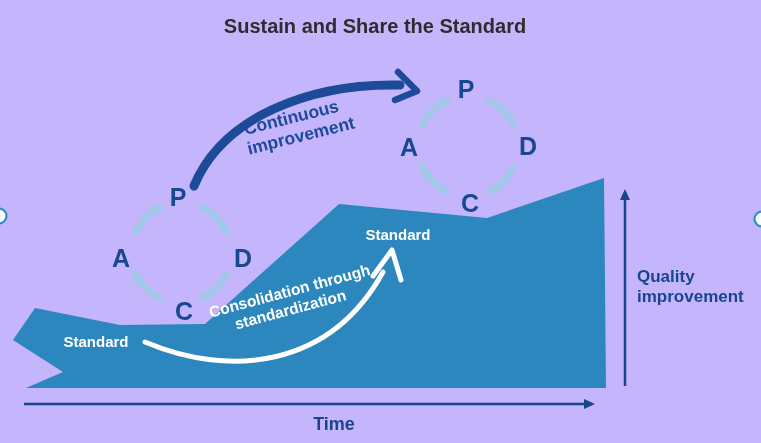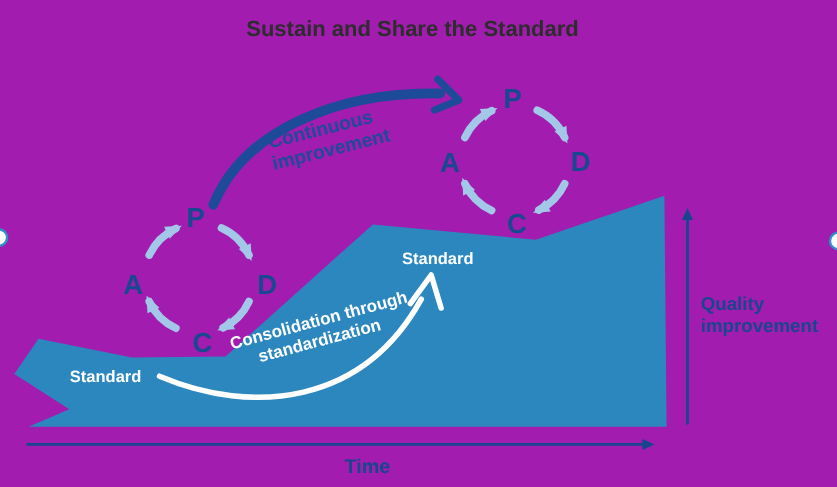--- a/index.html
+++ b/index.html
@@ -1,16 +1,16 @@
 <!DOCTYPE html>
 <html><head>
 <meta charset="utf-8">
 <style>
   html,body{margin:0;padding:0;background:#ffffff;}
-  .stage{position:relative;width:761px;height:443px;background:#a21caf;overflow:hidden;
+  .stage{position:relative;width:761px;height:443px;background:#c4b5fd;overflow:hidden;
          font-family:"Liberation Sans",sans-serif;}
   svg{display:block;}
   text{font-family:"Liberation Sans",sans-serif;font-weight:bold;}
   .title-txt{font-size:20px;fill:#2d2d2d;}
   .pdca-letter{font-size:25px;fill:#184890;}
   .arc{stroke:#a3c7e8;stroke-width:7;fill:none;stroke-linecap:round;}
   .ramp{fill:#2b87bd;}
   .navy-arrow{stroke:#1d4b99;fill:none;stroke-linecap:round;stroke-linejoin:round;}
   .white-arrow{stroke:#ffffff;fill:none;stroke-linecap:round;stroke-linejoin:round;}
   .navy-label{fill:#1d4b99;font-size:17.5px;}

